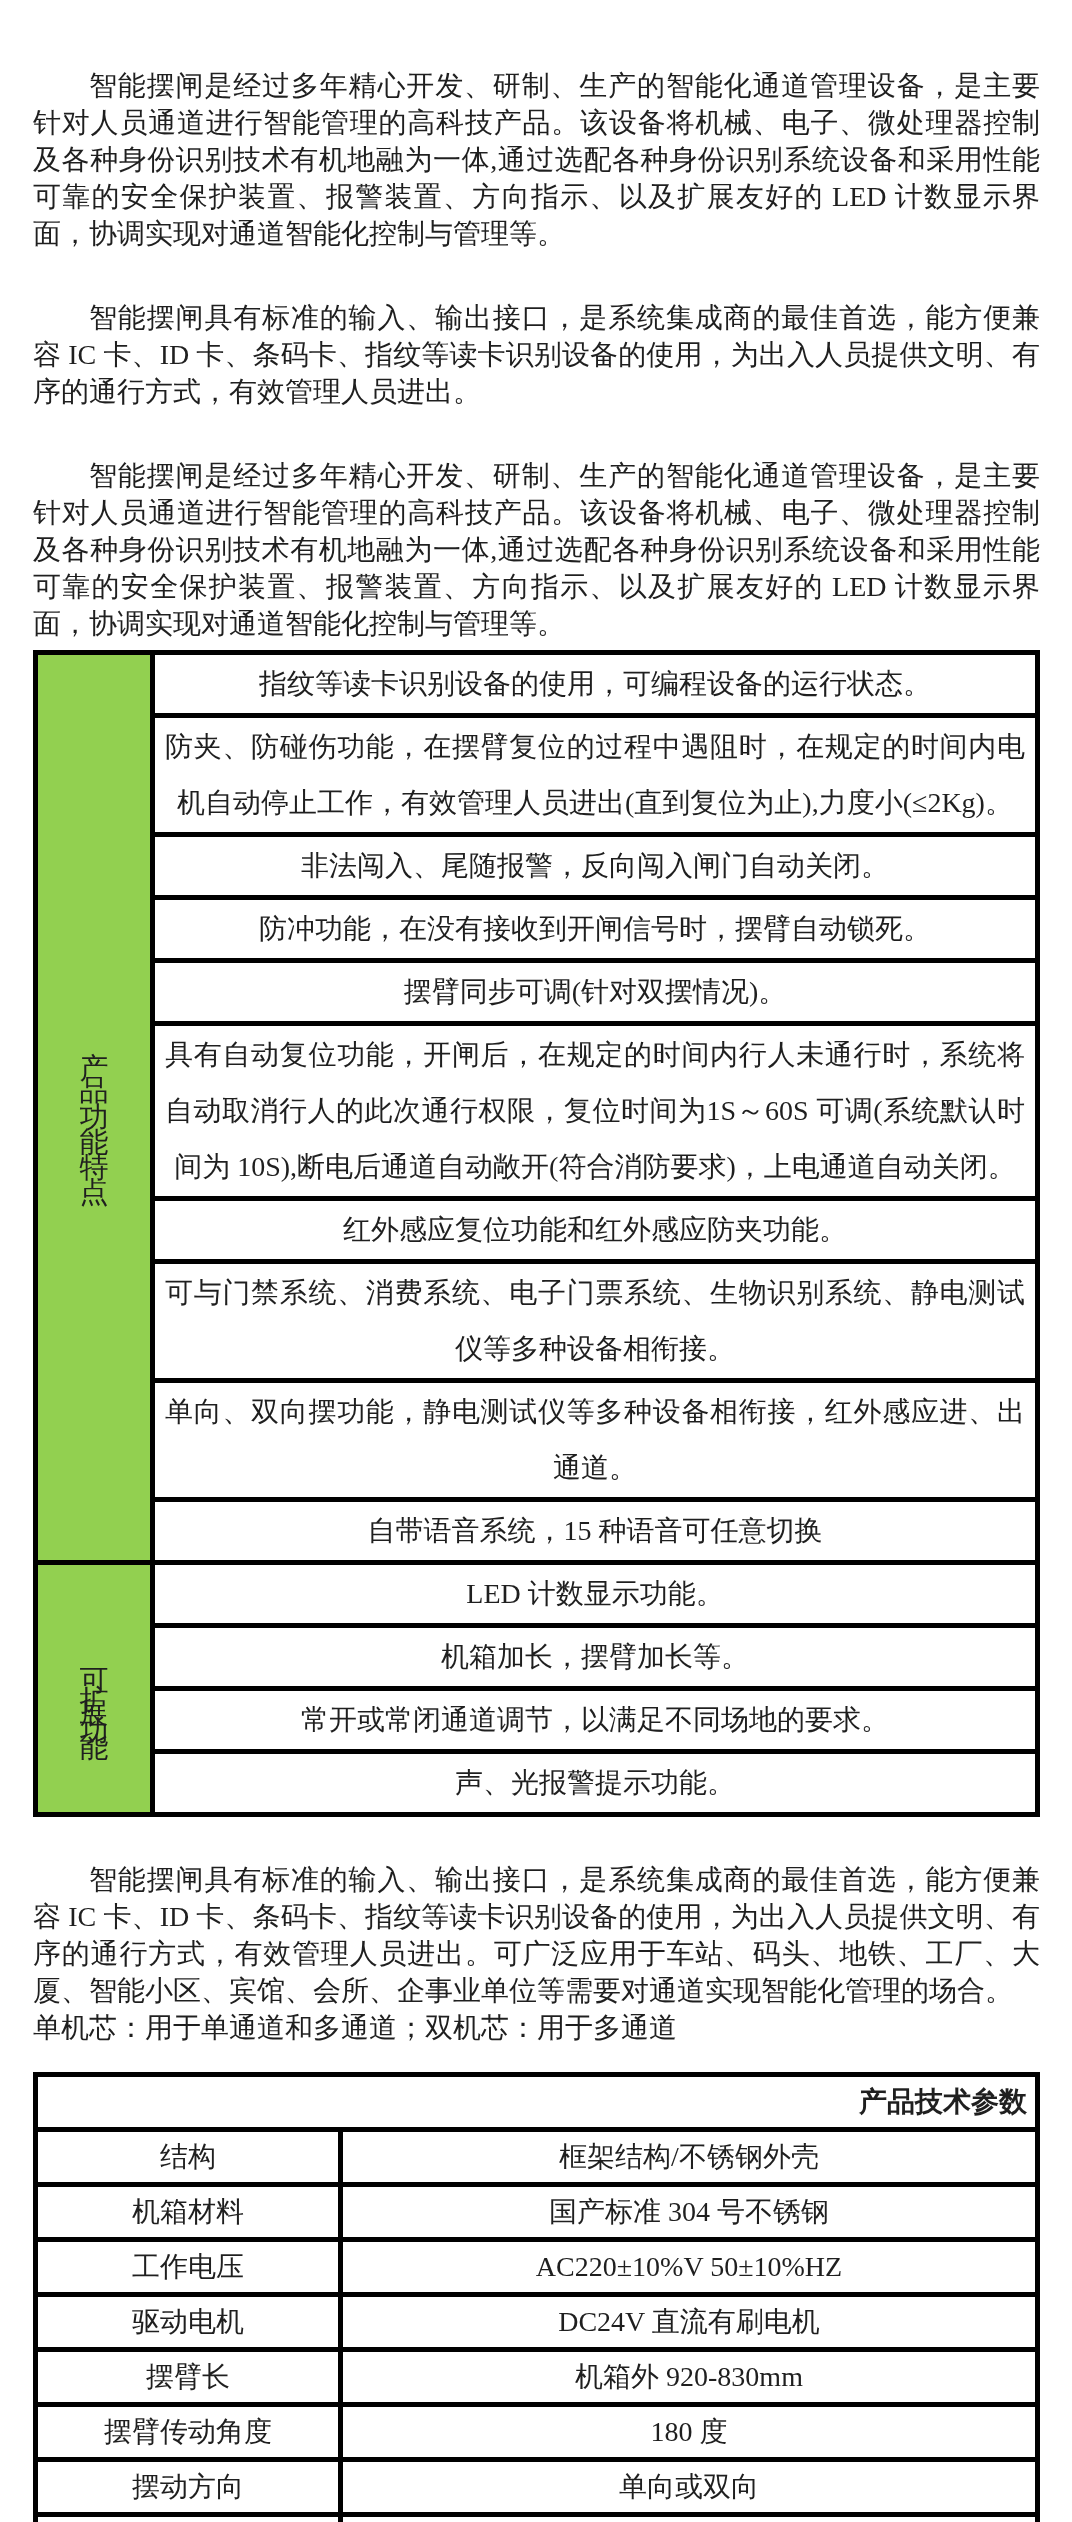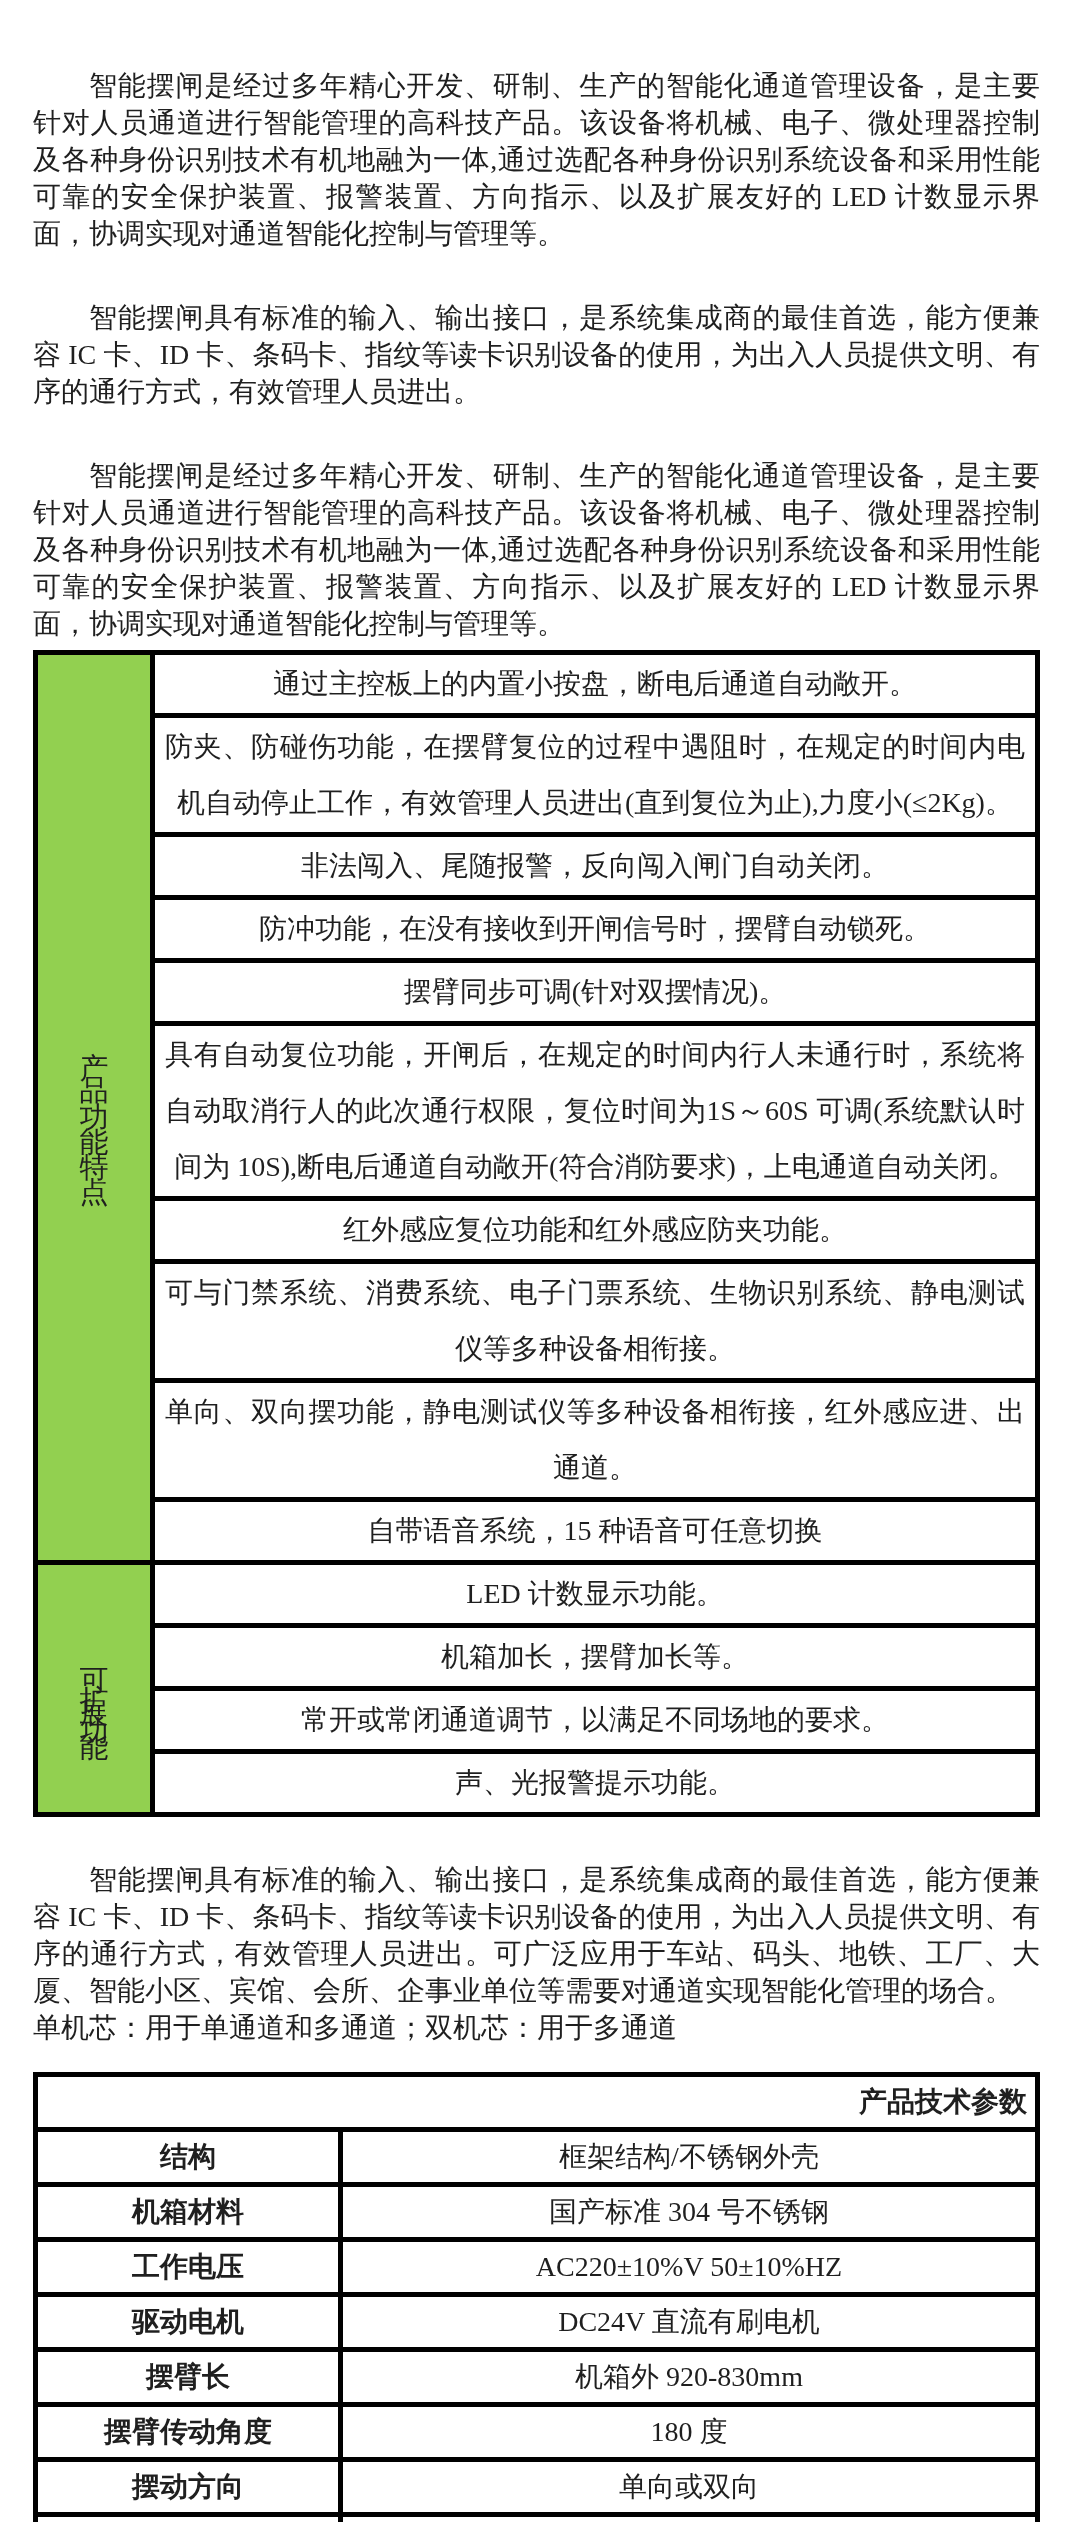--- a/index.html
+++ b/index.html
@@ -31,21 +31,21 @@
     font-size:29px; line-height:1;
   }
   .vtext-lg { letter-spacing:25px; }
   .vtext-sm { letter-spacing:16px; }
 
   
   .tech-table { margin-top:26px; }
   .tech-table col.col-label { width:305px; }
   .tech-table td { line-height:38px; padding:6px 8px; vertical-align:middle; }
   .tech-table td.title { font-weight:bold; text-align:right; }
-  .tech-table td.label { text-align:justify; text-align-last:center;font-weight:bold; }
+  .tech-table td.label { text-align:justify; text-align-last:center; }
   .tech-table td.value { text-align:justify; text-align-last:center; }
 </style>
 </head>
 <body>
 
 <div class="page">
 
   <p class="indent">智能摆闸是经过多年精心开发、研制、生产的智能化通道管理设备，是主要针对人员通道进行智能管理的高科技产品。该设备将机械、电子、微处理器控制及各种身份识别技术有机地融为一体,通过选配各种身份识别系统设备和采用性能可靠的安全保护装置、报警装置、方向指示、以及扩展友好的 LED 计数显示界面，协调实现对通道智能化控制与管理等。</p>
   <p class="indent">智能摆闸具有标准的输入、输出接口，是系统集成商的最佳首选，能方便兼容 IC 卡、ID 卡、条码卡、指纹等读卡识别设备的使用，为出入人员提供文明、有序的通行方式，有效管理人员进出。</p>
   <p class="indent">智能摆闸是经过多年精心开发、研制、生产的智能化通道管理设备，是主要针对人员通道进行智能管理的高科技产品。该设备将机械、电子、微处理器控制及各种身份识别技术有机地融为一体,通过选配各种身份识别系统设备和采用性能可靠的安全保护装置、报警装置、方向指示、以及扩展友好的 LED 计数显示界面，协调实现对通道智能化控制与管理等。</p>
@@ -53,21 +53,21 @@
   <table class="feature-table">
     <colgroup>
         <col class="col-head">
         <col>
       </colgroup>
     <tbody>
       <tr>
         <td class="green" rowspan="10">
           <span class="vtext vtext-lg">产品功能特点</span>
         </td>
-        <td class="cell">通过主控板上的内置小按盘，断电后通道自动敞开。</td>
+        <td class="cell">指纹等读卡识别设备的使用，可编程设备的运行状态。</td>
       </tr>
       <tr>
           <td class="cell">防夹、防碰伤功能，在摆臂复位的过程中遇阻时，在规定的时间内电机自动停止工作，有效管理人员进出(直到复位为止),力度小(≤2Kg)。</td>
         </tr>
       <tr>
           <td class="cell">非法闯入、尾随报警，反向闯入闸门自动关闭。</td>
         </tr>
       <tr>
           <td class="cell">防冲功能，在没有接收到开闸信号时，摆臂自动锁死。</td>
         </tr>

